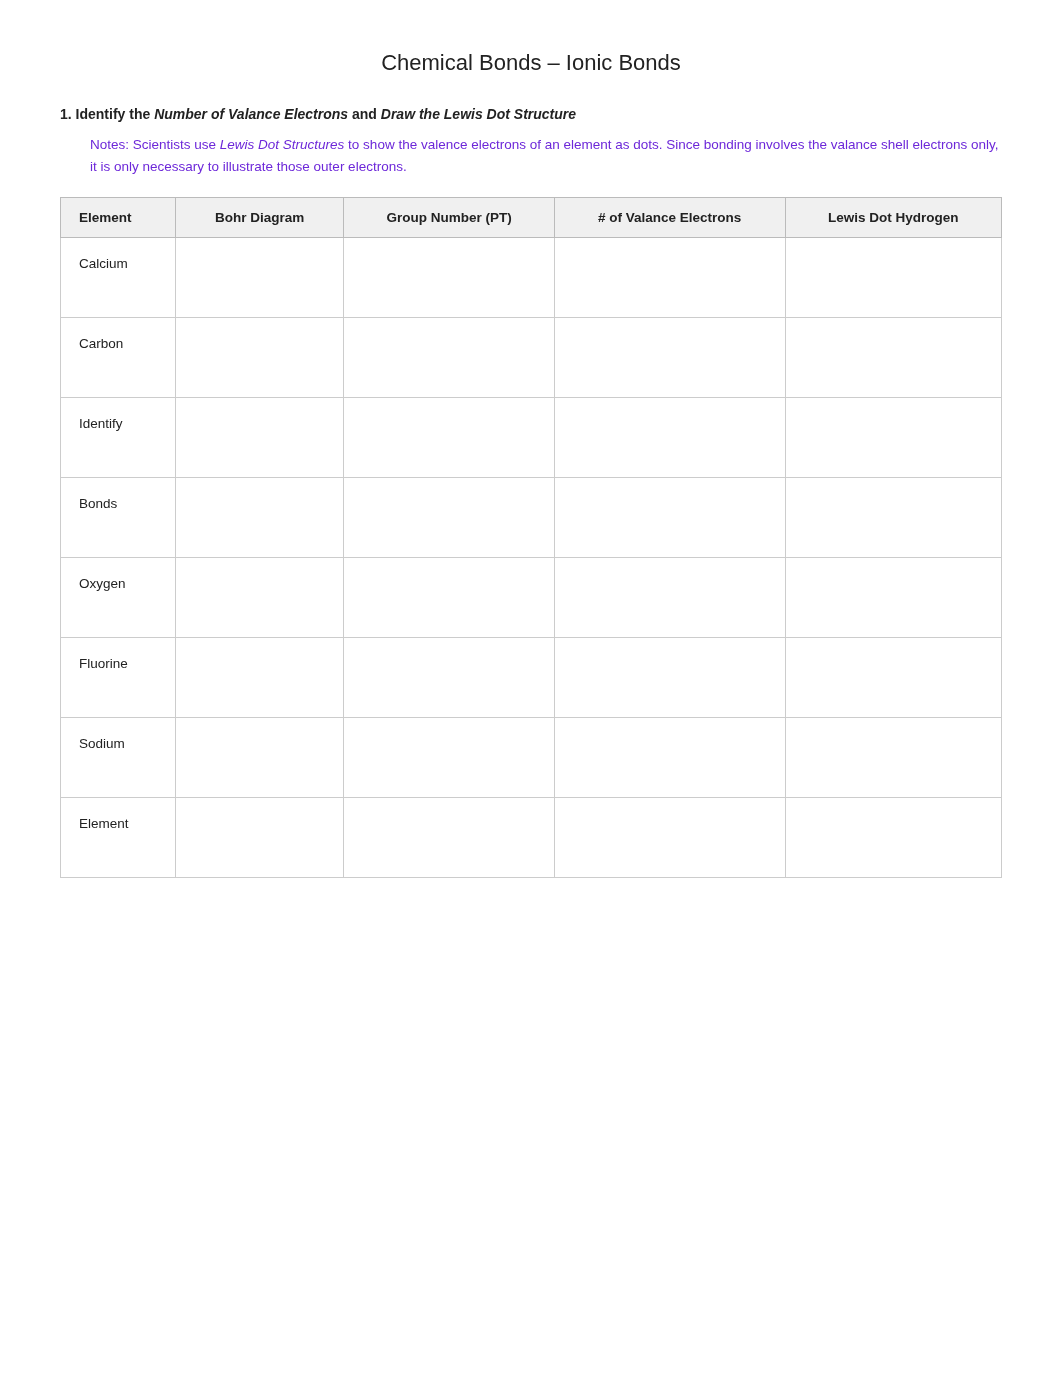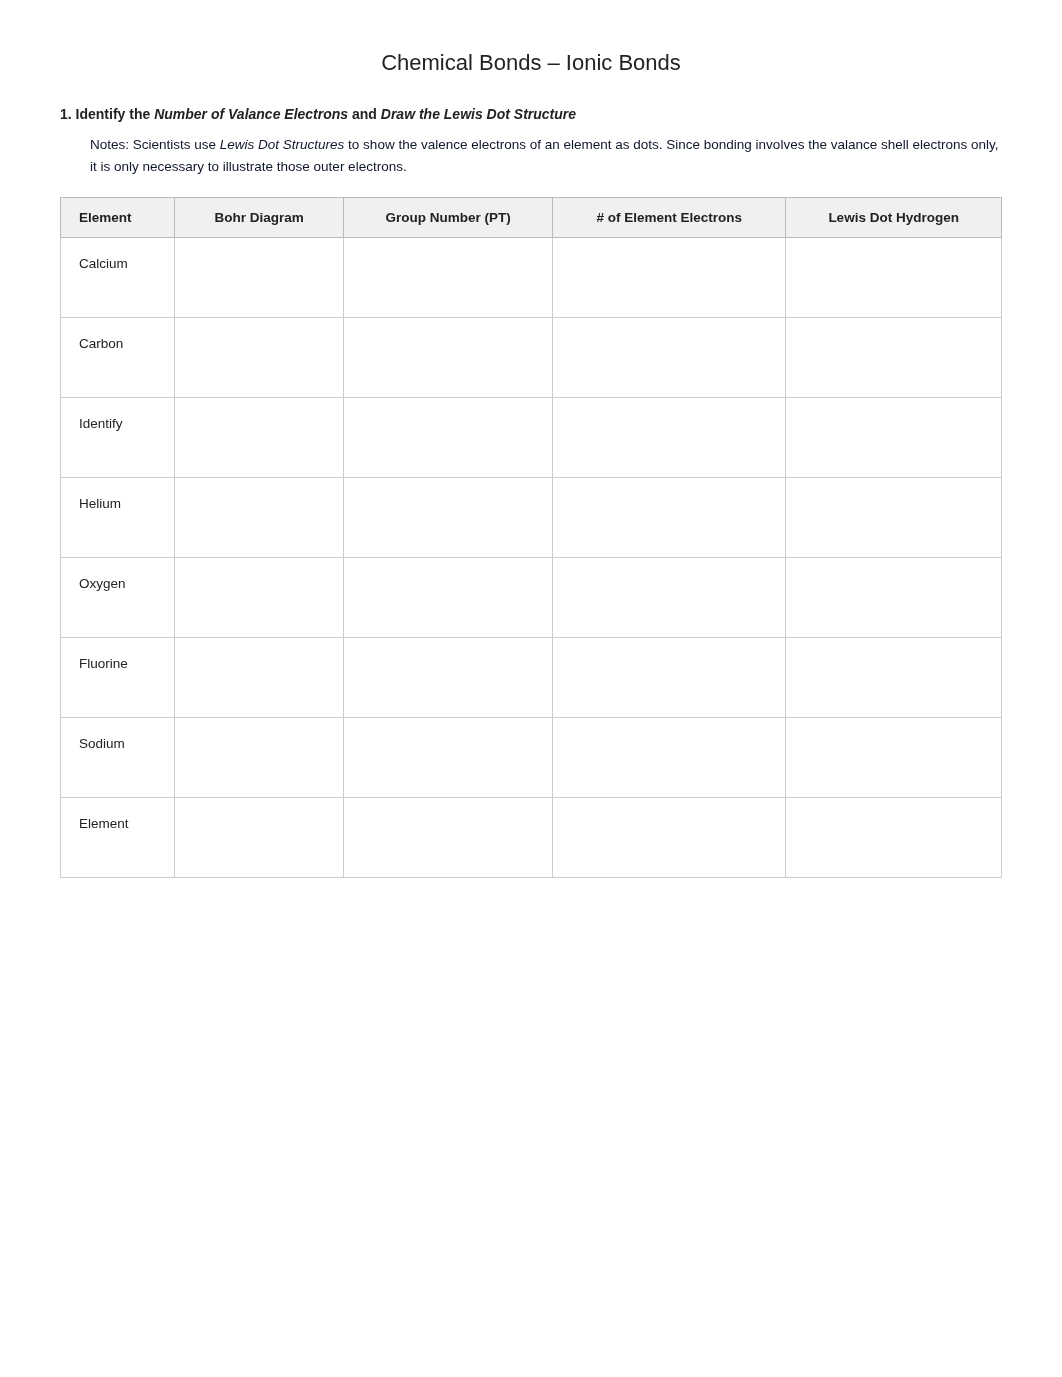--- a/index.html
+++ b/index.html
@@ -37,21 +37,21 @@
 
     .question-label span.normal {
       font-weight: normal;
     }
 
     .notes {
       margin-left: 30px;
       margin-bottom: 20px;
       font-size: 13.5px;
       line-height: 1.6;
-      color: #0f172a;
+      color: #6d28d9;
     }
 
     .notes em {
       font-style: italic;
     }
 
     table {
       width: 100%;
       border-collapse: collapse;
       border: 1px solid #bbb;
@@ -105,21 +105,21 @@
   <div class="notes">
     <span>Notes: Scientists use </span><em>Lewis Dot Structures</em><span> to show the valence electrons of an element as dots. Since bonding involves the valance shell electrons only, it is only necessary to illustrate those outer electrons.</span>
   </div>
 
   <table>
     <thead>
       <tr>
         <th class="element-header">Element</th>
         <th>Bohr Diagram</th>
         <th>Group Number (PT)</th>
-        <th># of Element Electrons</th>
+        <th># of Valance Electrons</th>
         <th>Lewis Dot Hydrogen</th>
       </tr>
     </thead>
     <tbody id="table-body">
     <tr>
           <td class="element-name">Calcium</td>
           <td class="empty-cell"></td>
           <td class="empty-cell"></td>
           <td class="empty-cell"></td>
           <td class="empty-cell"></td>
@@ -132,21 +132,21 @@
           <td class="empty-cell"></td>
         </tr>
         <tr>
           <td class="element-name">Identify</td>
           <td class="empty-cell"></td>
           <td class="empty-cell"></td>
           <td class="empty-cell"></td>
           <td class="empty-cell"></td>
         </tr>
         <tr>
-          <td class="element-name">Helium</td>
+          <td class="element-name">Bonds</td>
           <td class="empty-cell"></td>
           <td class="empty-cell"></td>
           <td class="empty-cell"></td>
           <td class="empty-cell"></td>
         </tr>
         <tr>
           <td class="element-name">Oxygen</td>
           <td class="empty-cell"></td>
           <td class="empty-cell"></td>
           <td class="empty-cell"></td>

